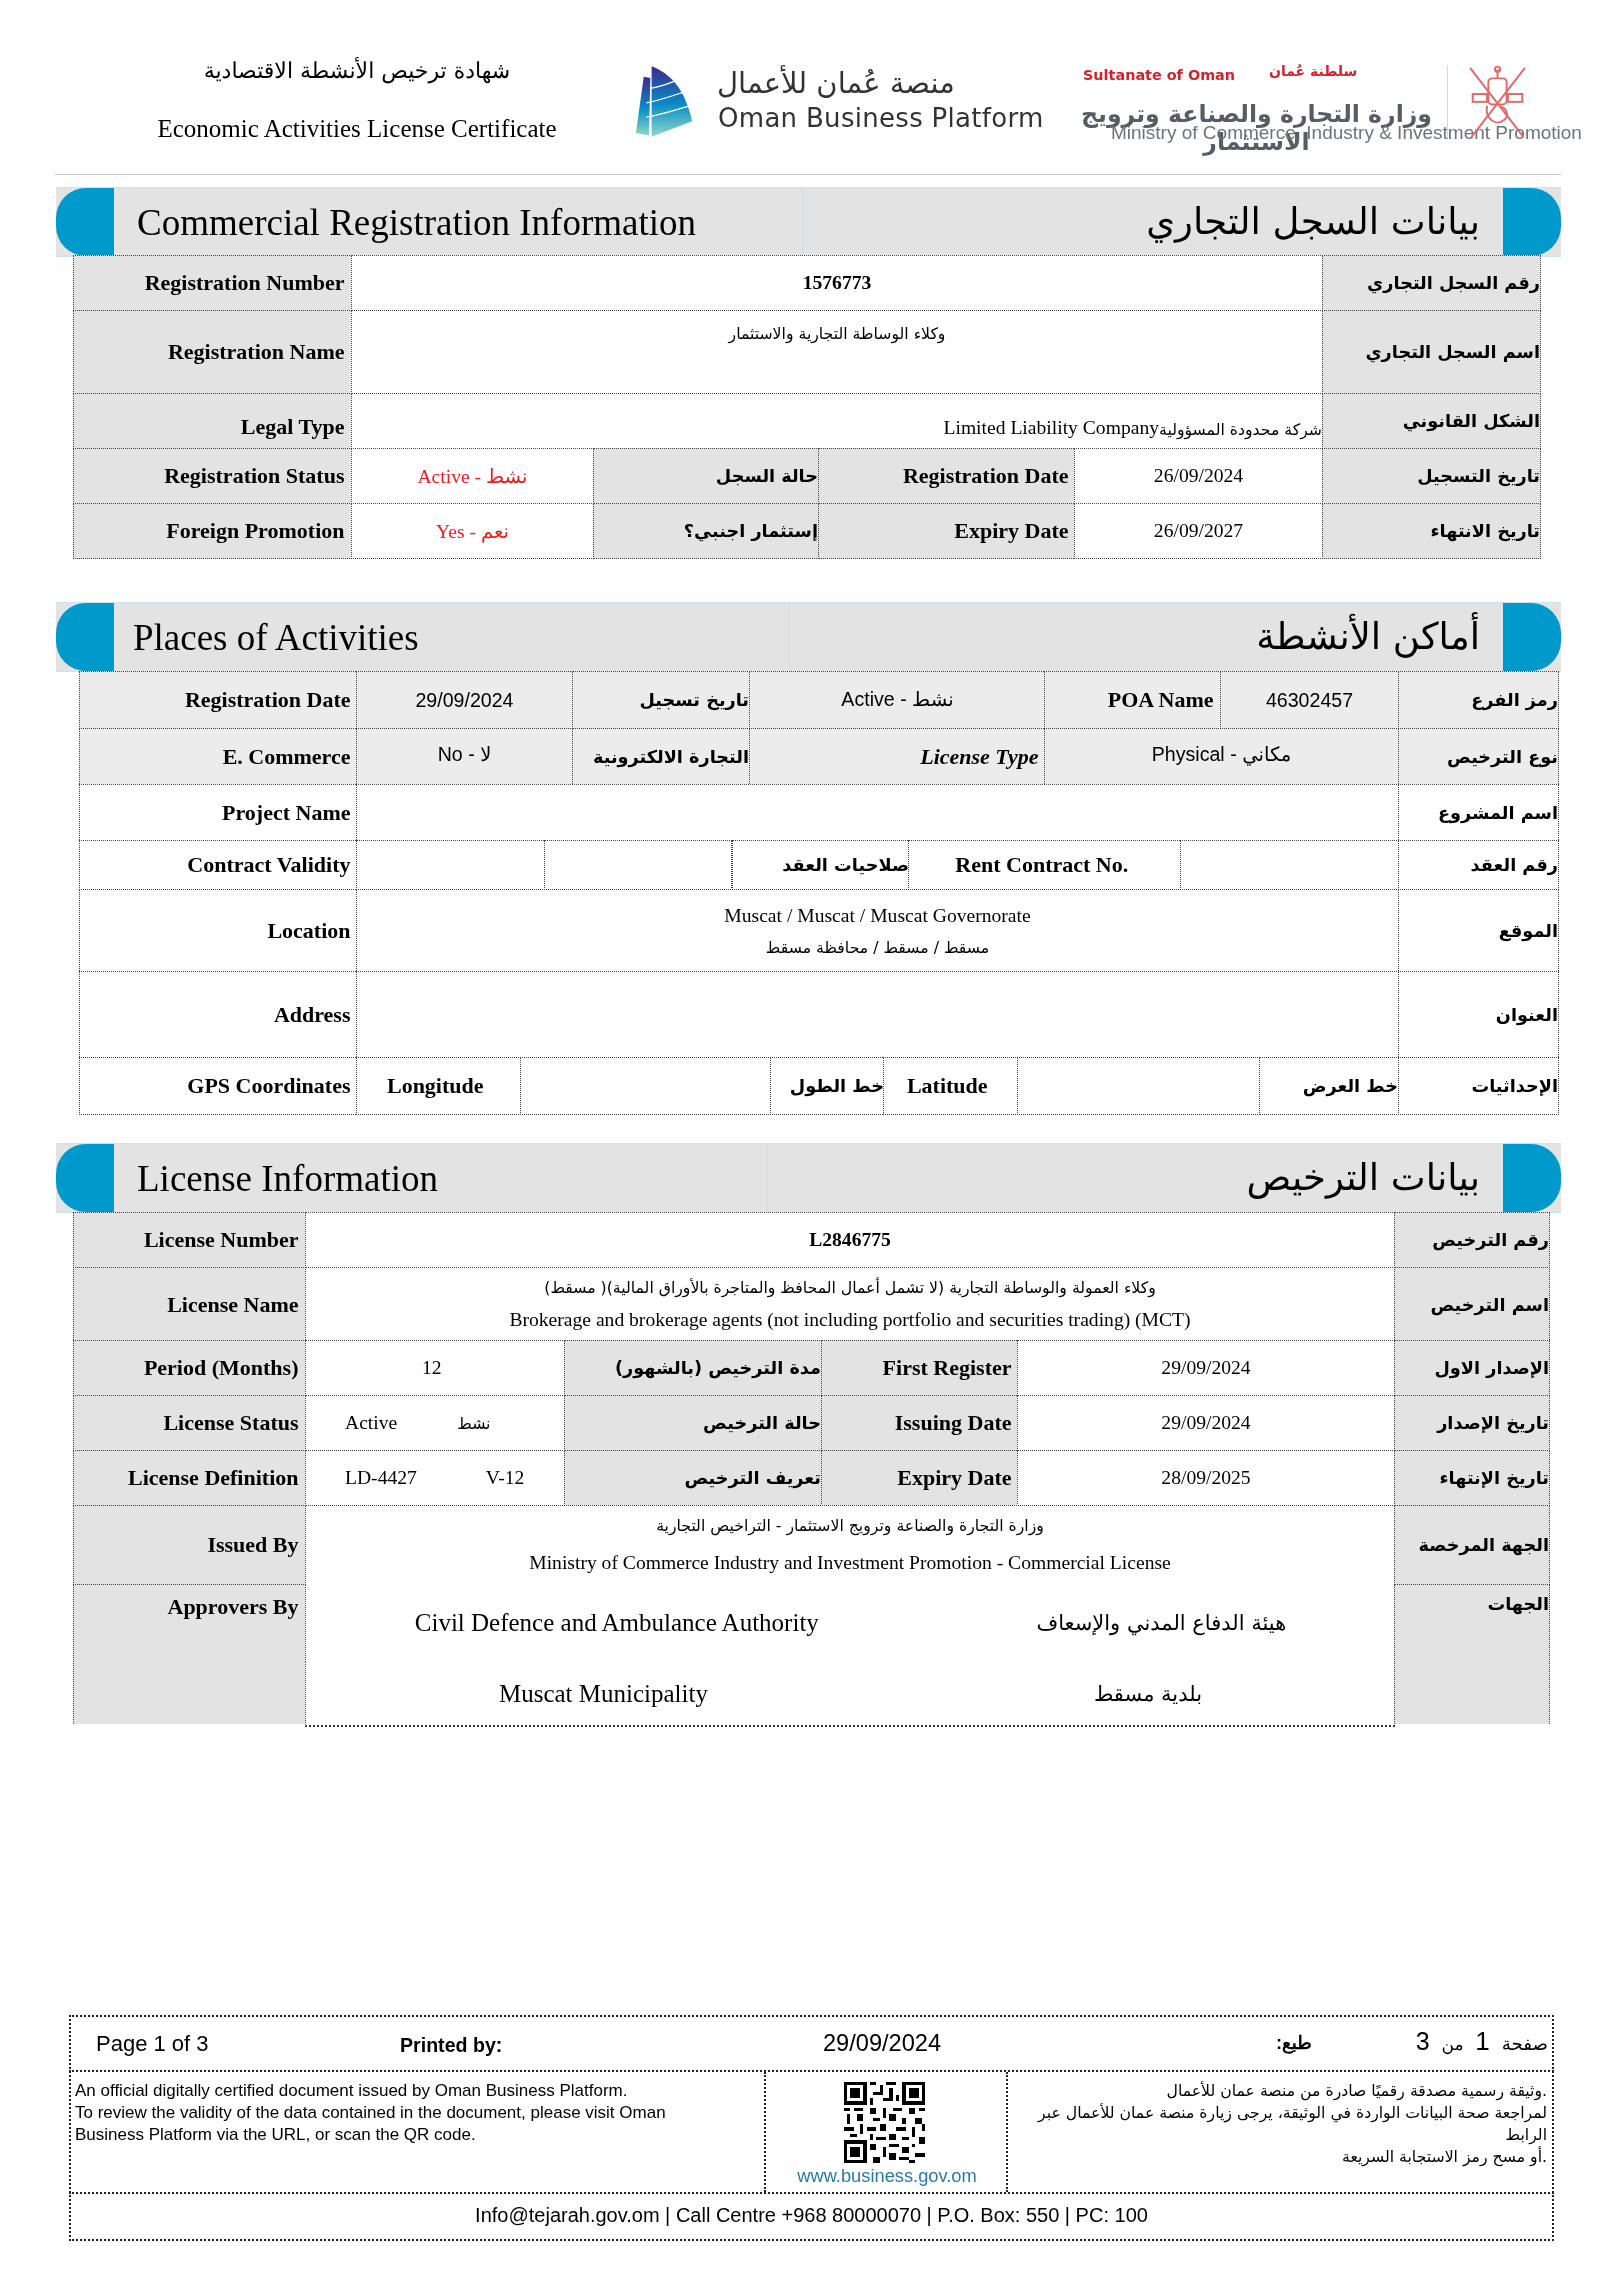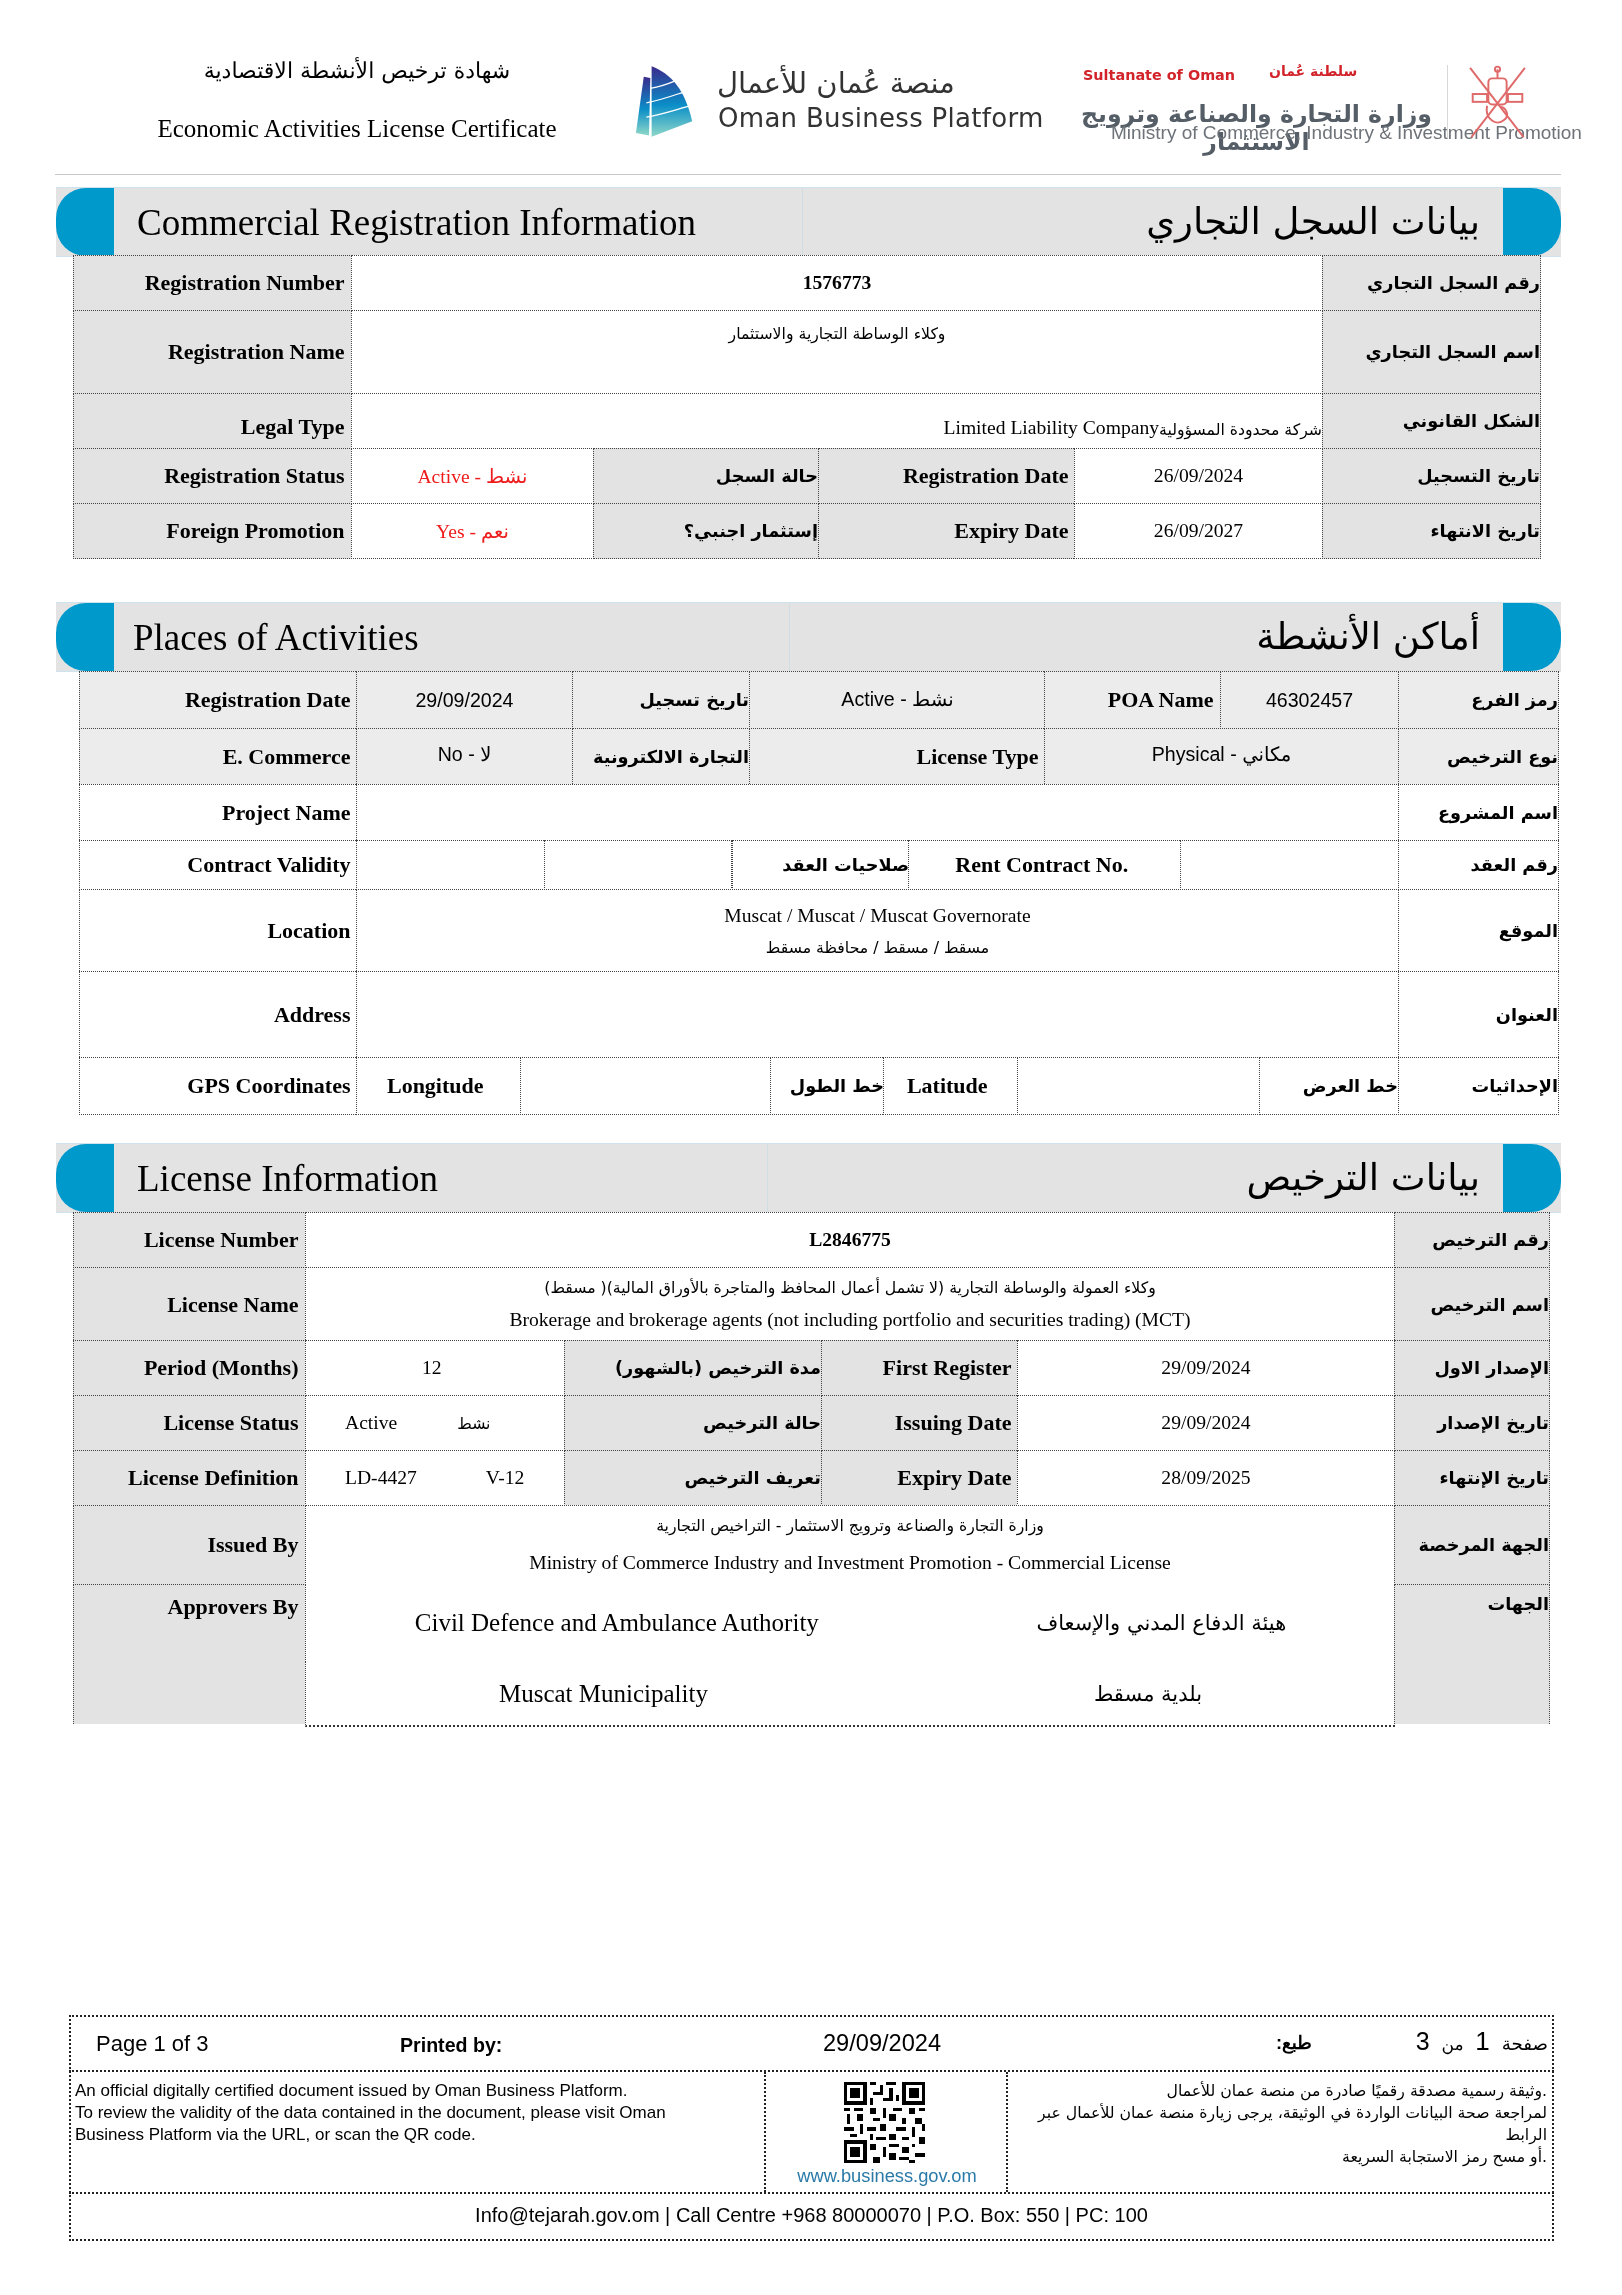--- a/index.html
+++ b/index.html
@@ -142,21 +142,21 @@
 <div class="cell lg val sans" style="left:356px;top:671px;width:217px;height:58px;">29/09/2024</div>
 <div class="cell lg lbl-ar" style="left:572px;top:671px;width:178px;height:58px;">تاريخ تسجيل</div>
 <div class="cell lg val sans" style="left:749px;top:671px;width:297px;height:58px;align-items:flex-start;padding-top:15.7px;">Active - نشط</div>
 <div class="cell lg lbl" style="left:1044px;top:671px;width:177px;height:58px;">POA Name</div>
 <div class="cell lg val sans" style="left:1220px;top:671px;width:179px;height:58px;">46302457</div>
 <div class="cell lg lbl-ar" style="left:1398px;top:671px;width:161px;height:58px;">رمز الفرع</div>
 
 <div class="cell lg lbl" style="left:79px;top:728px;width:279px;height:58px;">E. Commerce</div>
 <div class="cell lg val sans" style="left:356px;top:728px;width:217px;height:58px;align-items:flex-start;padding-top:14.4px;">No - لا</div>
 <div class="cell lg lbl-ar" style="left:572px;top:728px;width:178px;height:58px;">التجارة الالكترونية</div>
-<div class="cell lg lbl" style="left:749px;top:728px;width:297px;height:58px;">License Type</div>
+<div class="cell lg lbl" style="left:749px;top:728px;width:297px;height:58px;font-style:italic;">License Type</div>
 <div class="cell lg val sans" style="left:1044px;top:728px;width:355px;height:58px;align-items:flex-start;padding-top:14.4px;">Physical - مكاني</div>
 <div class="cell lg lbl-ar" style="left:1398px;top:728px;width:161px;height:58px;">نوع الترخيص</div>
 
 <div class="cell w lbl" style="left:79px;top:784px;width:279px;height:58px;">Project Name</div>
 <div class="cell w val" style="left:356px;top:784px;width:1043px;height:58px;"></div>
 <div class="cell w lbl-ar" style="left:1398px;top:784px;width:161px;height:58px;">اسم المشروع</div>
 
 <div class="cell w lbl" style="left:79px;top:840px;width:279px;height:50px;">Contract Validity</div>
 <div class="cell w val" style="left:356px;top:840px;width:190px;height:50px;"></div>
 <div class="cell w val" style="left:544px;top:840px;width:188px;height:50px;"></div>

